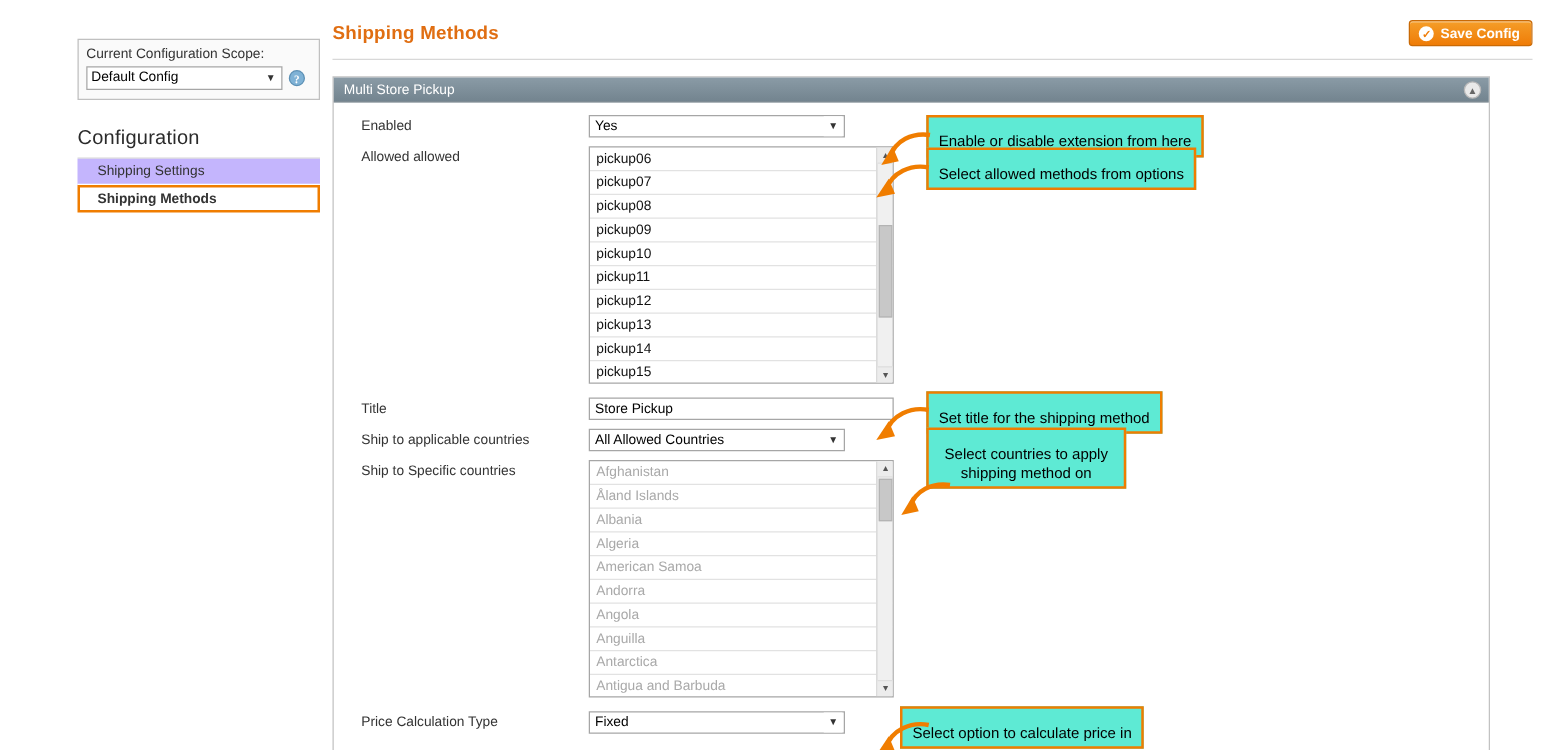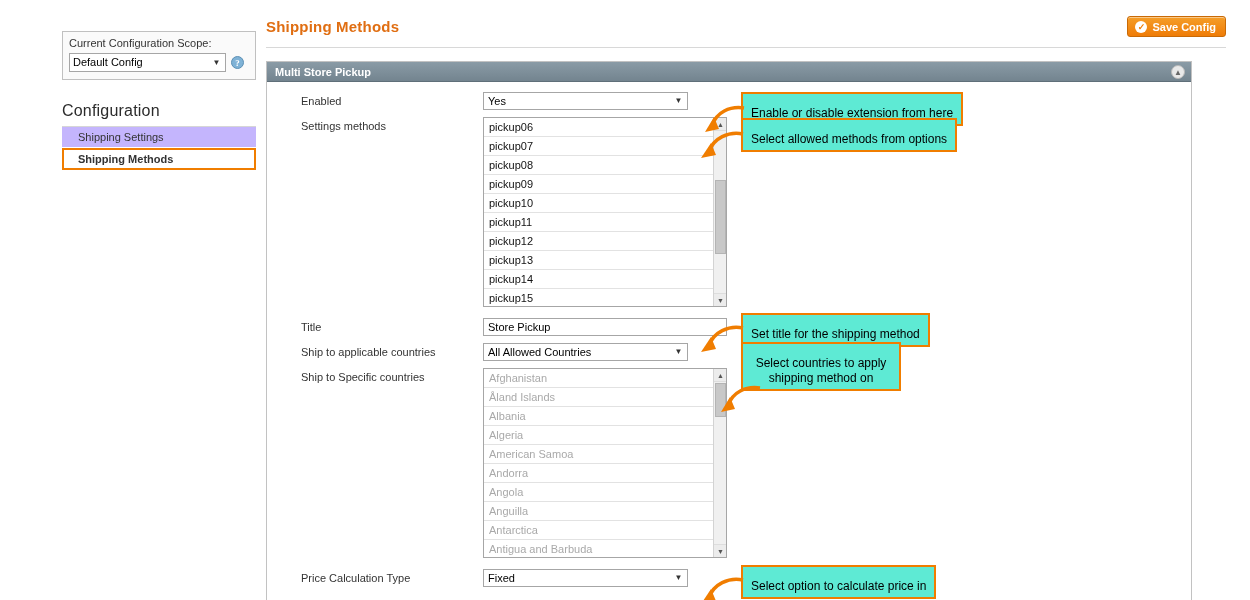--- a/index.html
+++ b/index.html
@@ -144,21 +144,21 @@
     border: 1px solid #c2c2c2;
     background: #fff;
     width: 926px;
   }
   .section-head {
     height: 20px;
     background: linear-gradient(#8a9ba6, #73848f);
     border-bottom: 1px solid #5f6f79;
     color: #fff;
     font-size: 11px;
-    font-weight: bold;
+    font-weight: normal;
     display: flex; align-items: center;
     padding: 0 8px;
     position: relative;
   }
   .section-head .collapse {
     position: absolute; right: 6px; top: 3px;
     width: 14px; height: 14px; border-radius: 50%;
     background: #e9e9e9;
     border: 1px solid #b8b8b8;
     color: #666;
@@ -172,21 +172,20 @@
     display: flex;
     align-items: flex-start;
     margin-bottom: 7px;
     padding-left: 22px;
   }
   .field-label {
     width: 182px;
     font-size: 11px;
     color: #333;
     padding-top: 3px;
-    margin-left: 12px;
   }
   .ctrl { position: relative; }
   .select-ctrl {
     width: 205px;
     height: 18px;
     border: 1px solid #a6a6a6;
     background: #fff;
     font-size: 11px;
     color: #000;
     line-height: 16px;
@@ -309,21 +308,21 @@
           <div class="field-label">Enabled</div>
           <div class="ctrl">
             <div class="select-ctrl">
               <span>Yes</span>
               <span class="arrow">▼</span>
             </div>
           </div>
         </div>
 
         <div class="field-row">
-          <div class="field-label">Settings methods</div>
+          <div class="field-label">Allowed allowed</div>
           <div class="ctrl">
             <div class="multi" style="height:190px;">
               <div class="opts" id="allowed-opts">
                   <div class="opt">pickup06</div>
                   <div class="opt">pickup07</div>
                   <div class="opt">pickup08</div>
                   <div class="opt">pickup09</div>
                   <div class="opt">pickup10</div>
                   <div class="opt">pickup11</div>
                   <div class="opt">pickup12</div>
@@ -414,19 +413,19 @@
     <path d="M6,30 L16,15 L21,27 Z" fill="#f07d00"></path>
   </svg>
 
   <div class="callout" style="left:741px; top:342px; width:160px; text-align:center;">Select countries to apply
 shipping method on</div>
   <svg class="arrow-svg" style="left:718px; top:382px;" width="48" height="36">
     <path d="M42,6 C28,4 14,10 10,24" stroke="#f07d00" stroke-width="3.5" fill="none"></path>
     <path d="M3,30 L12,15 L17,27 Z" fill="#f07d00"></path>
   </svg>
 
-  <div class="callout" style="left:741px; top:565px;">Select option to calculate price in</div>
+  <div class="callout" style="left:720px; top:565px;">Select option to calculate price in</div>
   <svg class="arrow-svg" style="left:695px; top:574px;" width="55" height="30">
     <path d="M48,6 C34,3 18,10 14,24" stroke="#f07d00" stroke-width="3.5" fill="none"></path>
     <path d="M6,30 L16,15 L21,27 Z" fill="#f07d00"></path>
   </svg>
 
 </div>
 
 </body></html>

